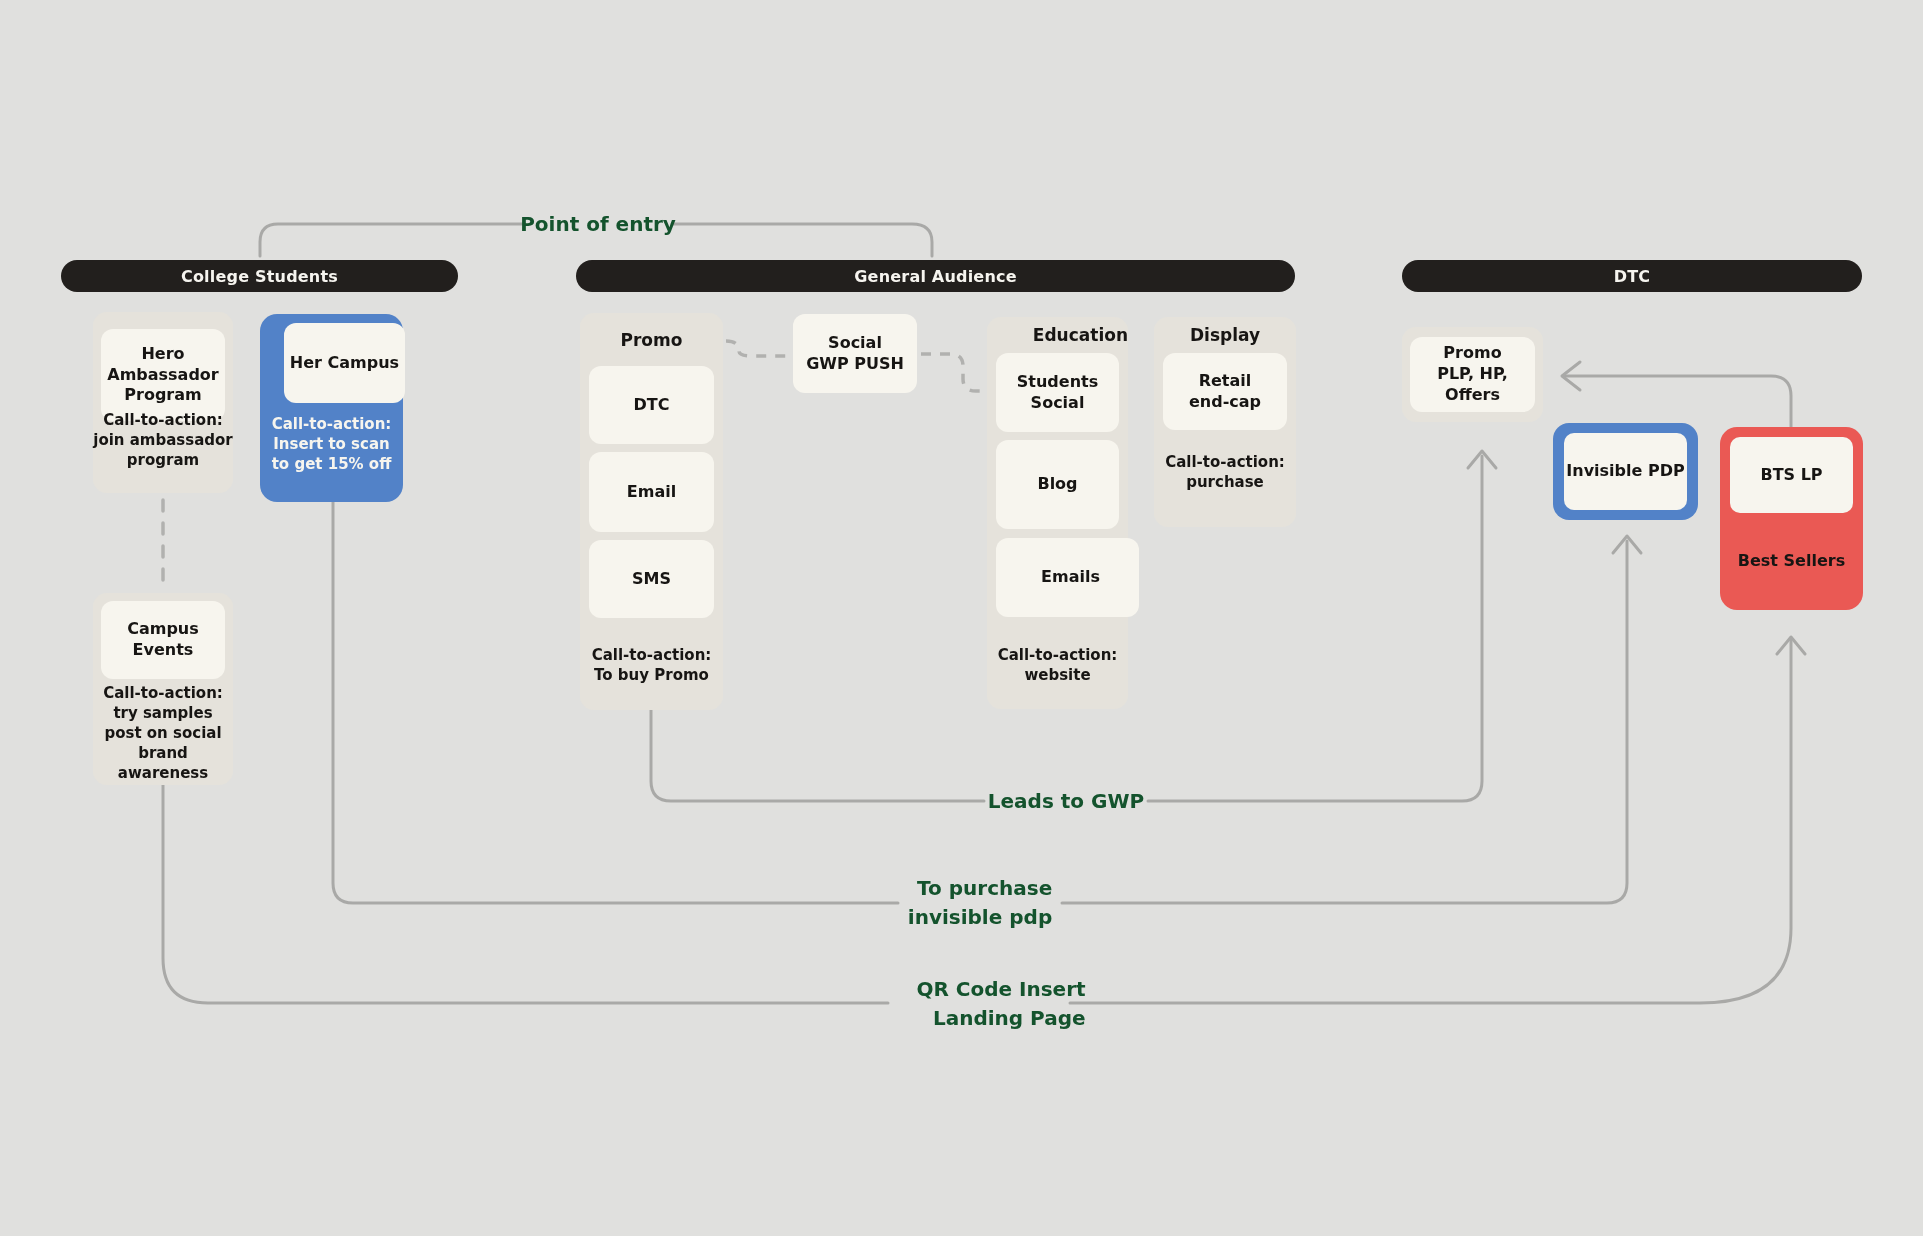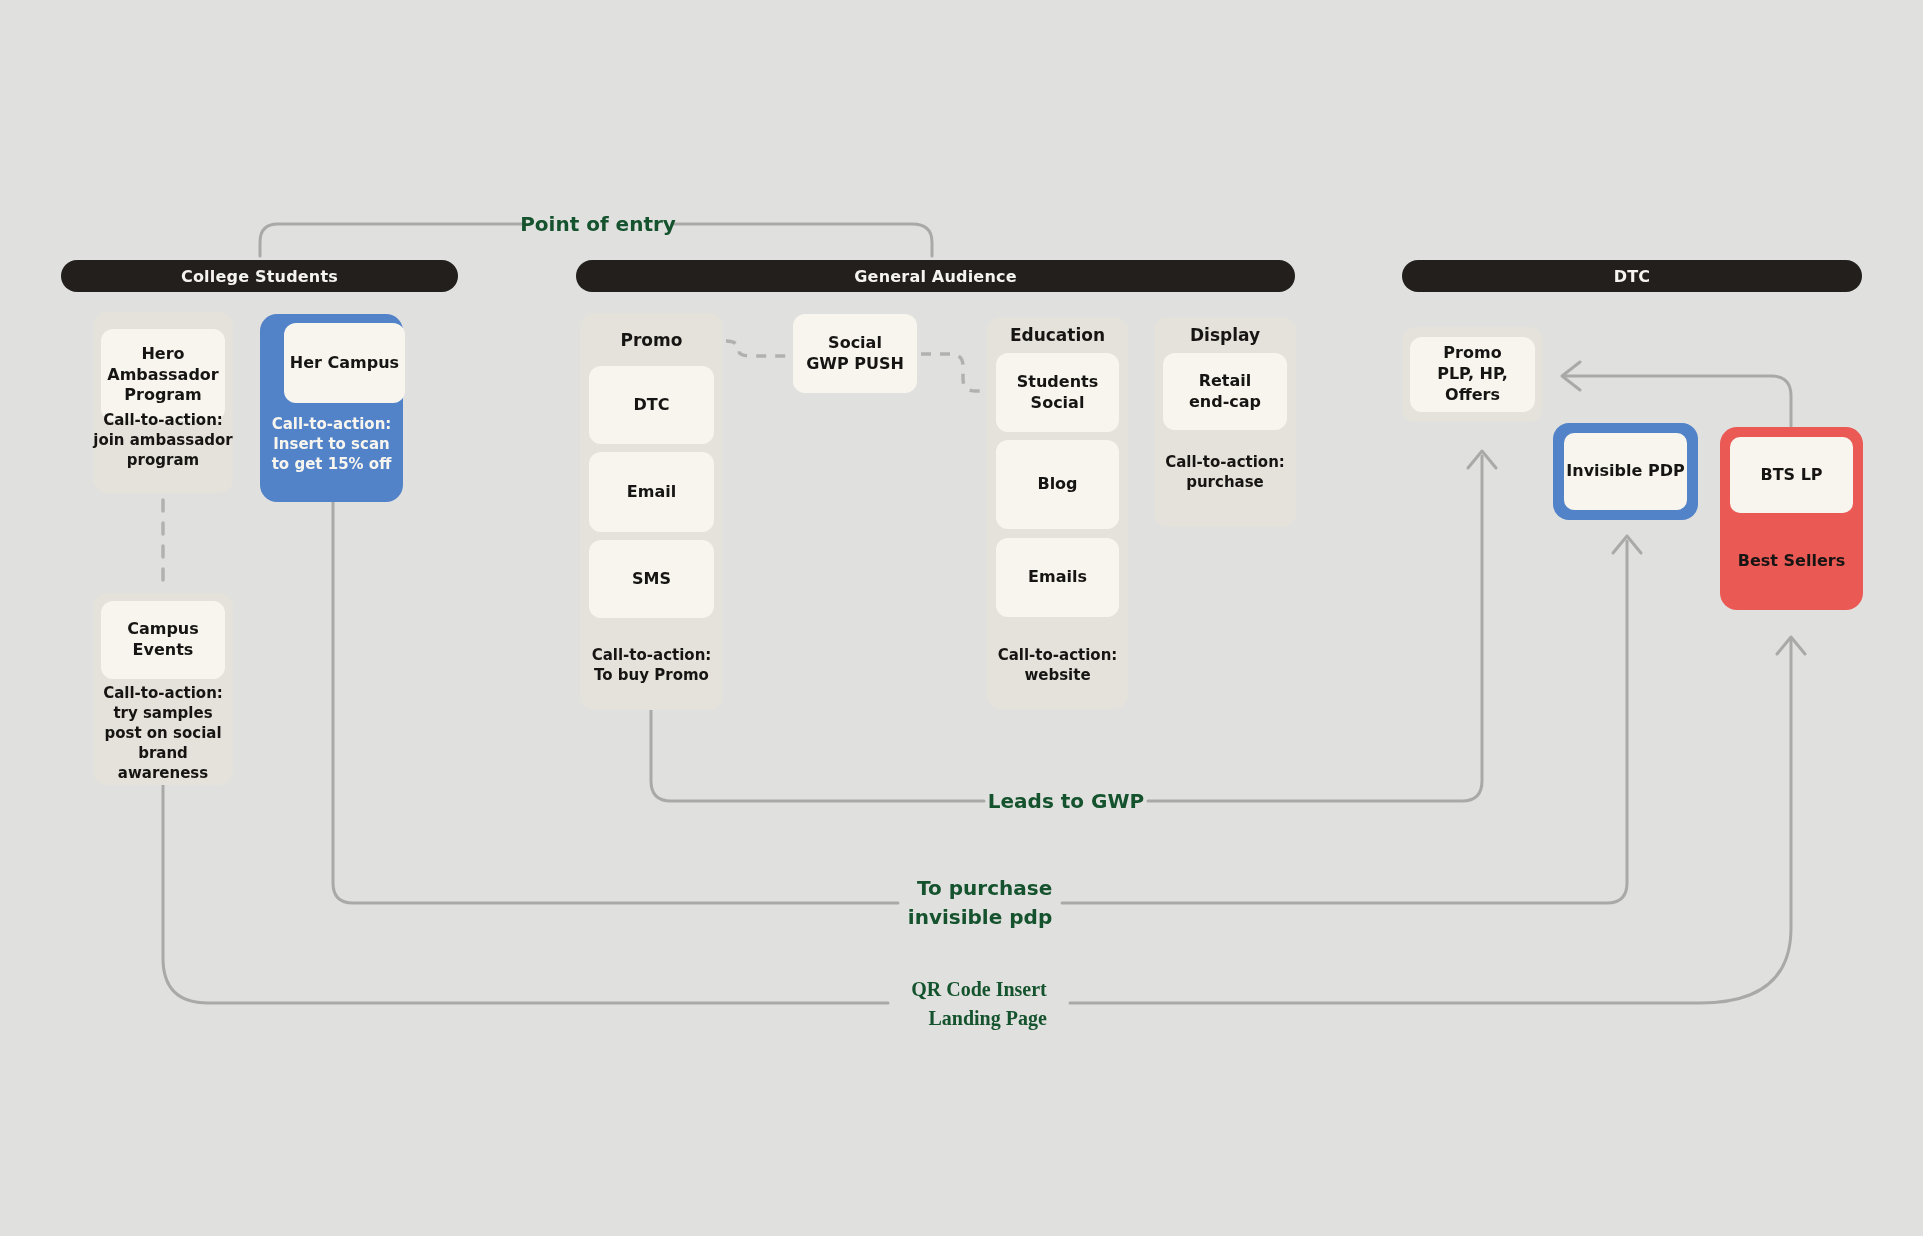--- a/index.html
+++ b/index.html
@@ -107,24 +107,24 @@
     <div class="gbox" style="left:9px;top:139px;width:125px;height:80px;">Email</div>
     <div class="gbox" style="left:9px;top:227px;width:125px;height:78px;">SMS</div>
     <div class="cta" style="top:332px;">Call-to-action:
 To buy Promo</div>
   </div>
 
   <div class="gbox node" style="left:793px;top:314px;width:124px;height:79px;">Social
 GWP PUSH</div>
 
   <div class="group node" style="left:987px;top:317px;width:141px;height:392px;">
-    <div class="glabel" style="top:8px;">Education</div>
+    <div class="glabel" style="top:8px;text-align:right;">Education</div>
     <div class="gbox" style="left:9px;top:36px;width:123px;height:79px;">Students Social</div>
     <div class="gbox" style="left:9px;top:123px;width:123px;height:89px;">Blog</div>
-    <div class="gbox" style="left:9px;top:221px;width:123px;height:79px;">Emails</div>
+    <div class="gbox" style="left:9px;top:221px;width:137px;height:79px;padding-left:6px;">Emails</div>
     <div class="cta" style="top:328px;">Call-to-action:
 website</div>
   </div>
 
   <div class="group node" style="left:1154px;top:317px;width:142px;height:210px;">
     <div class="glabel" style="top:8px;">Display</div>
     <div class="gbox" style="left:9px;top:36px;width:124px;height:77px;">Retail
 end-cap</div>
     <div class="cta" style="top:135px;">Call-to-action:
 purchase</div>
@@ -141,16 +141,16 @@
 
   <div class="redcard node" style="left:1720px;top:427px;width:143px;height:183px;">
     <div class="gbox" style="left:10px;top:10px;width:123px;height:76px;border-radius:10px;">BTS LP</div>
     <div class="cta" style="top:124px;font-size:16px;">Best Sellers</div>
   </div>
 
   <div class="flowlabel node" style="left:598px;top:224px;">Point of entry</div>
   <div class="flowlabel node" style="left:1066px;top:801px;">Leads to GWP</div>
   <div class="flowlabel node" style="left:980px;top:903px;">To purchase
 invisible pdp</div>
-  <div class="flowlabel node" style="left:979px;top:1004px;font-family:Liberation Serif, serif;">QR Code Insert
+  <div class="flowlabel node" style="left:1001px;top:1004px;">QR Code Insert
 Landing Page</div>
 
 </div>
 
 </body></html>

